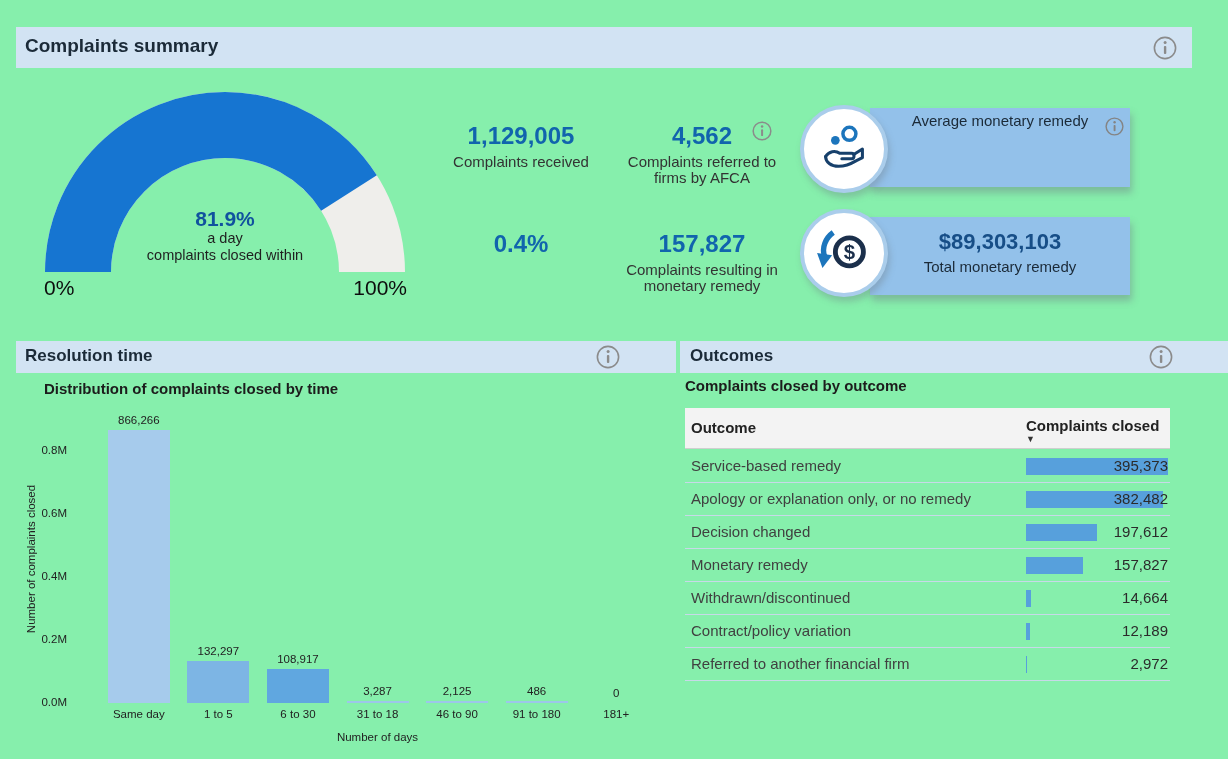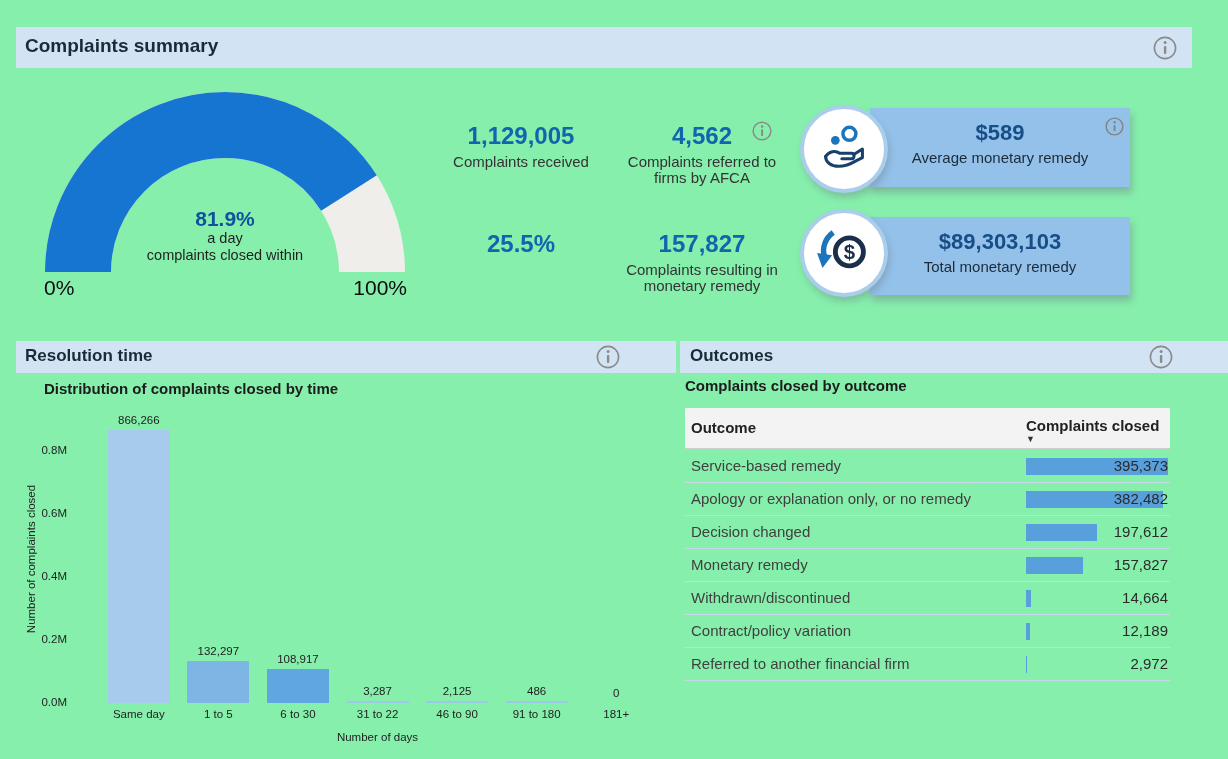--- a/index.html
+++ b/index.html
@@ -103,29 +103,28 @@
     <div class="lbl">Complaints referred to firms by AFCA</div>
   </div>
   <span class="info-icon" style="left:752px;top:121px;">
     <svg width="20" height="20" viewBox="0 0 24 24">
         <circle cx="12" cy="12" r="10.6" fill="none" stroke="#8b8b8b" stroke-width="1.8"></circle>
         <rect x="10.9" y="10" width="2.4" height="8" rx="1" fill="#8b8b8b"></rect>
         <circle cx="12.1" cy="6.6" r="1.5" fill="#8b8b8b"></circle>
       </svg>
   </span>
   <div class="stat" id="stat-2">
-    <div class="val">25.5%</div>
+    <div class="val">0.4%</div>
   </div>
   <div class="stat" id="stat-3">
     <div class="val">157,827</div>
     <div class="lbl">Complaints resulting in monetary remedy</div>
   </div>
 
   <div class="card" id="card-0">
-    <div class="val">$589</div>
     <div class="lbl">Average monetary remedy</div>
   </div>
   <span class="info-icon" style="left:1105px;top:117px;z-index:3;">
     <svg width="19" height="19" viewBox="0 0 24 24">
         <circle cx="12" cy="12" r="10.6" fill="none" stroke="#848484" stroke-width="1.8"></circle>
         <rect x="10.9" y="10" width="2.4" height="8" rx="1" fill="#848484"></rect>
         <circle cx="12.1" cy="6.6" r="1.5" fill="#848484"></circle>
       </svg>
   </span>
   <div class="card-circle" id="circle-0">
@@ -195,21 +194,21 @@
       </div>
       <div class="bar-col">
         <div class="bar-value-label">0</div>
         <div class="bar" style="height: 0px; background: rgb(156, 199, 234);"></div>
       </div>
     </div>
   <div id="res-cats">
       <div class="cat-label">Same day</div>
       <div class="cat-label">1 to 5</div>
       <div class="cat-label">6 to 30</div>
-      <div class="cat-label">31 to 22</div>
+      <div class="cat-label">31 to 18</div>
       <div class="cat-label">46 to 90</div>
       <div class="cat-label">91 to 180</div>
       <div class="cat-label">181+</div>
     </div>
   <div id="res-xlabel">Number of days</div>
 
   <div class="section-header" id="hdr-outcomes">
     <span class="ttl">Outcomes</span>
   </div>
   <span class="info-icon" style="left:1149px;top:345px;">

